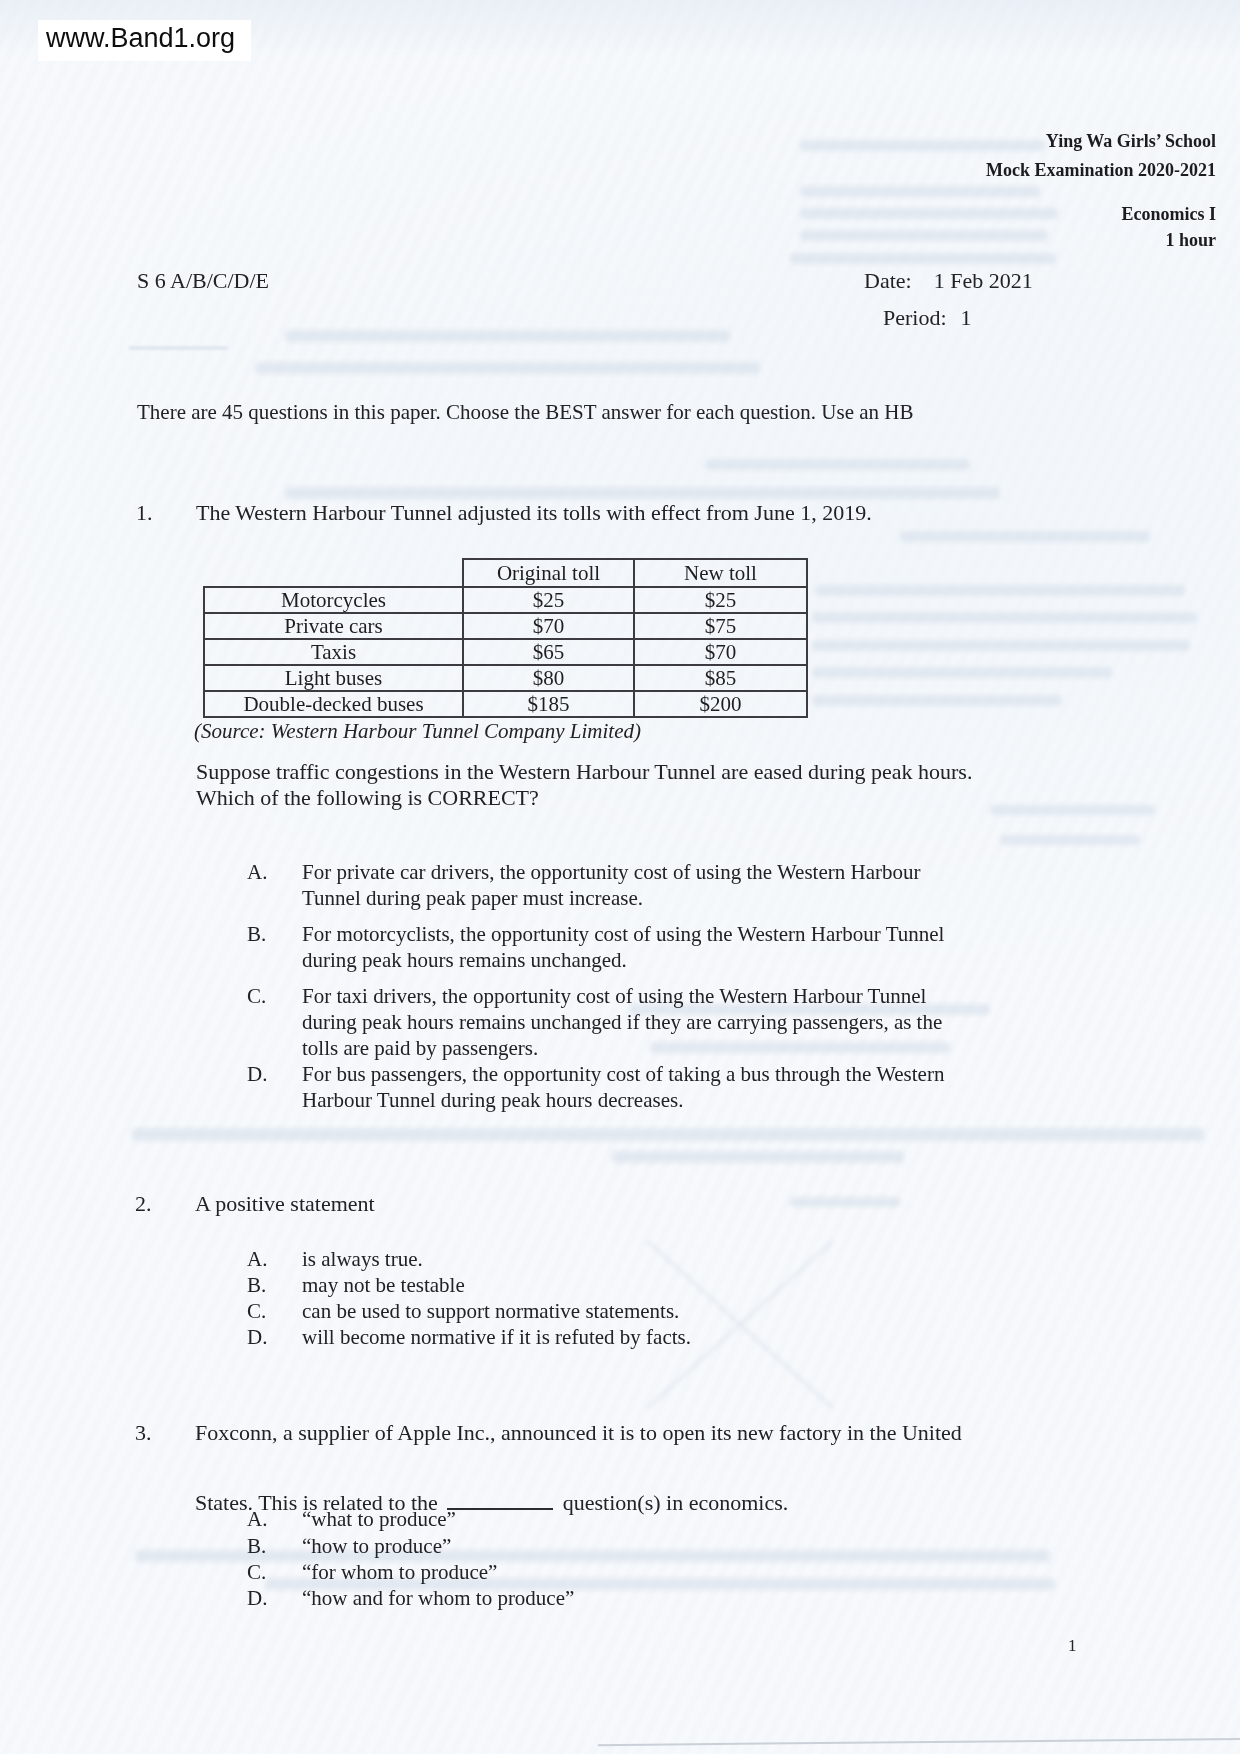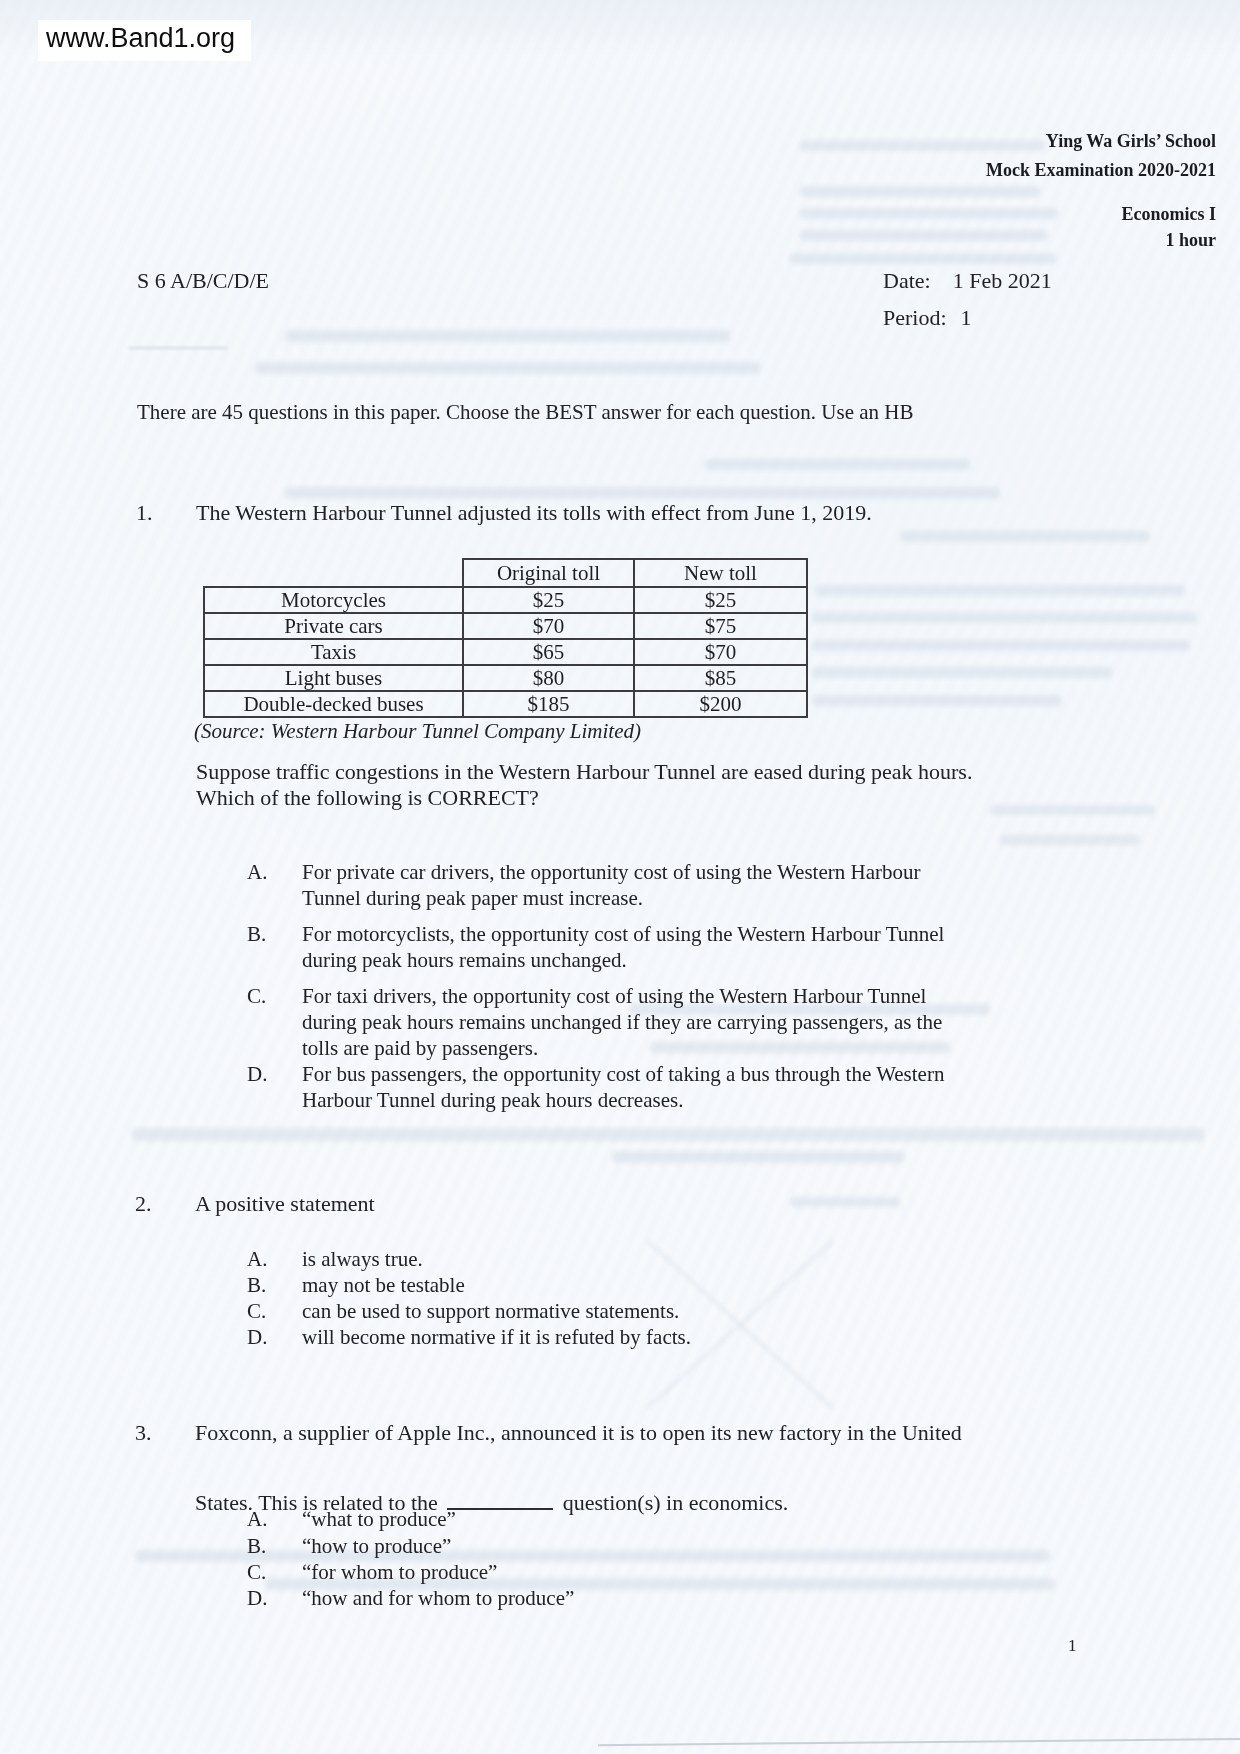--- a/index.html
+++ b/index.html
@@ -78,21 +78,21 @@
   <div class="edgeline"></div>
 
   <div class="wm">www.Band1.org</div>
 
   <div class="title" style="top:127px;">Ying Wa Girls’ School</div>
   <div class="title" style="top:156px;">Mock Examination 2020-2021</div>
   <div class="title" style="top:200px;">Economics I</div>
   <div class="title" style="top:226px;">1 hour</div>
 
   <div class="t" style="left:137px; top:268px;">S 6 A/B/C/D/E</div>
-  <div class="t" style="left:883px; top:268px;"><span>Date:</span><span style="display:inline-block; width:22px;"></span><span>1 Feb 2021</span></div>
+  <div class="t" style="left:864px; top:268px;"><span>Date:</span><span style="display:inline-block; width:22px;"></span><span>1 Feb 2021</span></div>
   <div class="t" style="left:883px; top:305px;"><span>Period:</span><span style="display:inline-block; width:14px;"></span><span>1</span></div>
 
   <div class="instr">
     <div><span>There are </span><span class="b">45 questions</span><span> in this paper. Choose the </span><span class="b">BEST</span><span> answer for each question. Use an HB</span></div>
   </div>
 
   <div class="t" style="left:136px; top:500px;">1.</div>
   <div class="t" style="left:196px; top:500px;">The Western Harbour Tunnel adjusted its tolls with effect from June 1, 2019.</div>
 
   <table class="toll">

